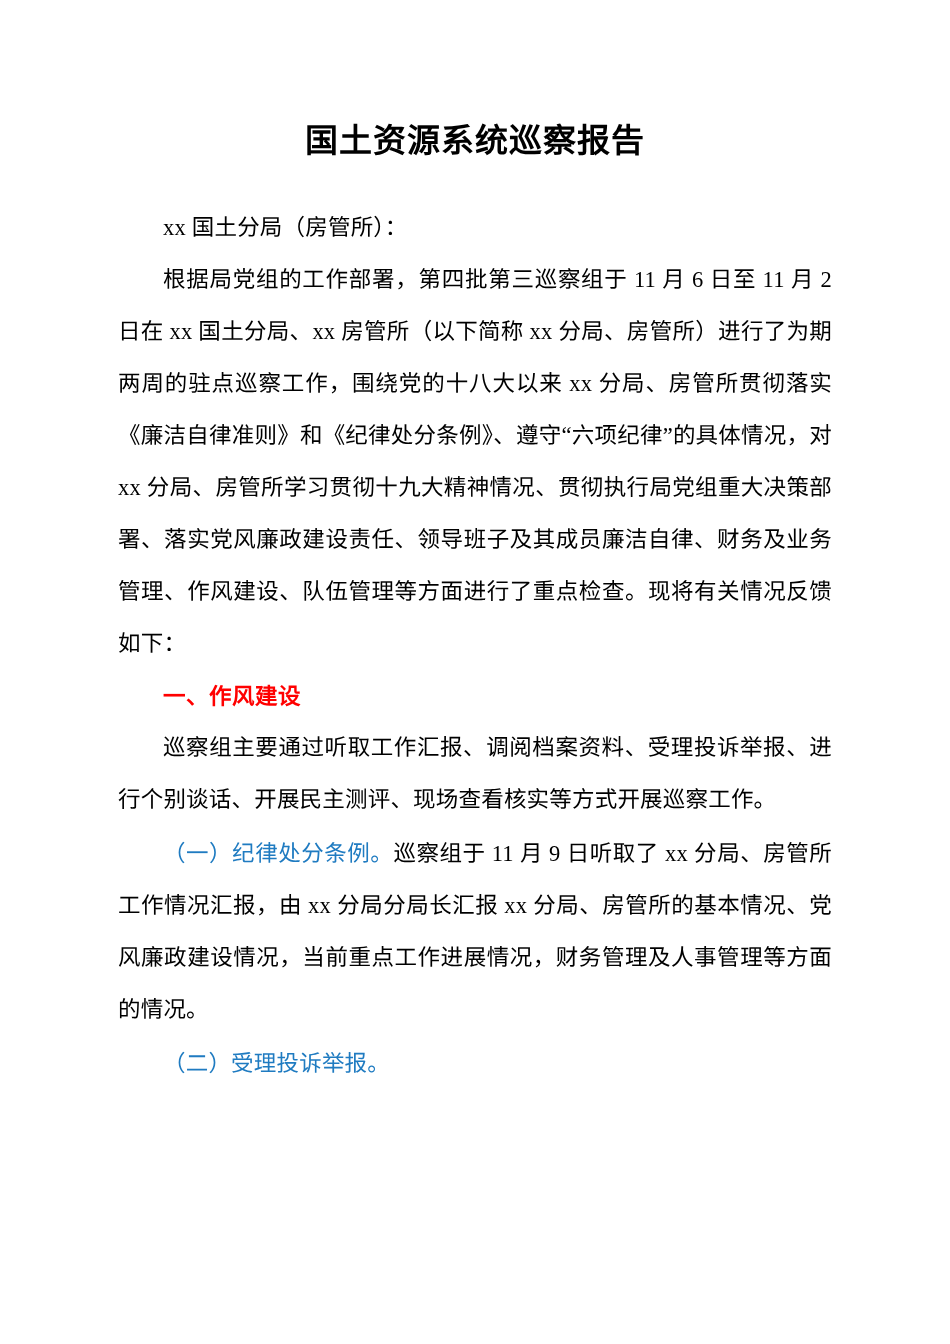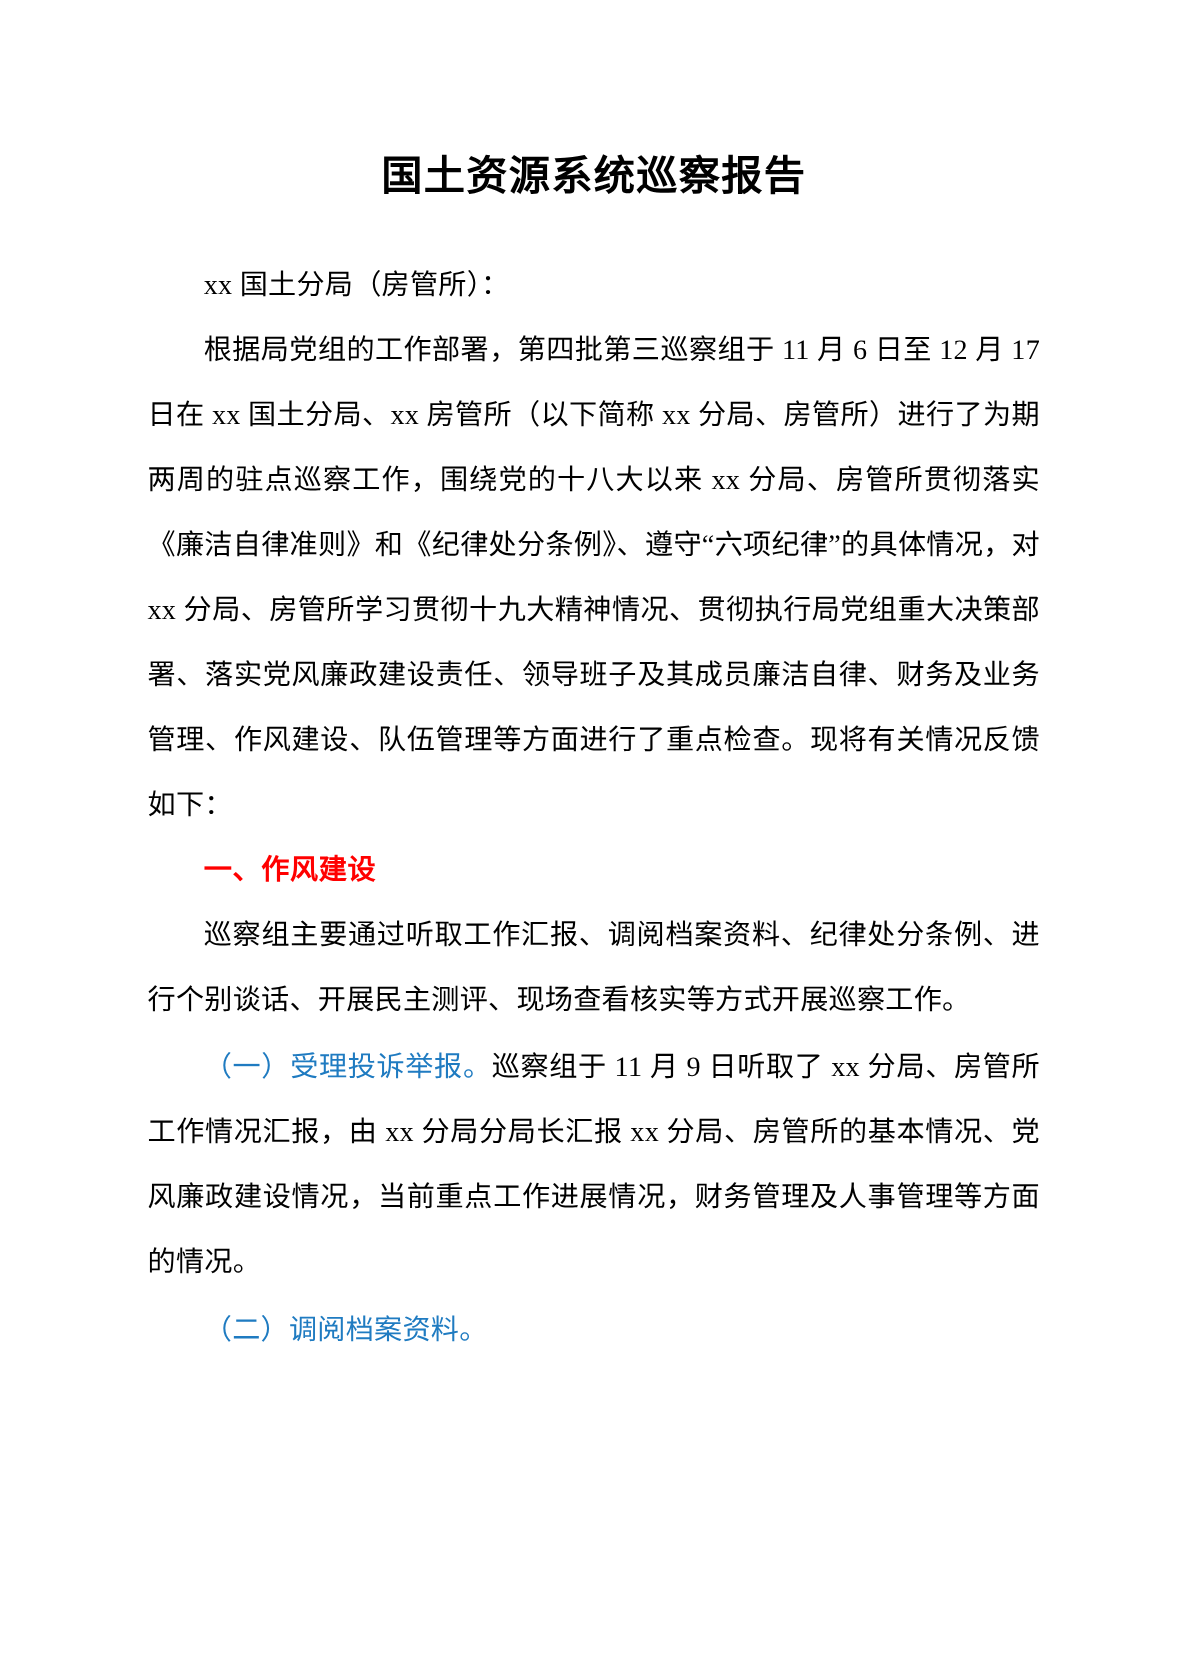--- a/index.html
+++ b/index.html
@@ -63,27 +63,27 @@
 </style>
 </head>
 <body>
 
 <div class="page">
 
   <h1 class="doc-title">国土资源系统巡察报告</h1>
 
   <p class="para salutation">xx 国土分局（房管所）：</p>
 
-  <p class="para">根据局党组的工作部署，第四批第三巡察组于 11 月 6 日至 12 月 17 日在 xx 国土分局、xx 房管所（以下简称 xx 分局、房管所）进行了为期两周的驻点巡察工作，围绕党的十八大以来 xx 分局、房管所贯彻落实《廉洁自律准则》和《纪律处分条例》、遵守“六项纪律”的具体情况，对 xx 分局、房管所学习贯彻十九大精神情况、贯彻执行局党组重大决策部署、落实党风廉政建设责任、领导班子及其成员廉洁自律、财务及业务管理、作风建设、队伍管理等方面进行了重点检查。现将有关情况反馈如下：</p>
+  <p class="para">根据局党组的工作部署，第四批第三巡察组于 11 月 6 日至 11 月 2 日在 xx 国土分局、xx 房管所（以下简称 xx 分局、房管所）进行了为期两周的驻点巡察工作，围绕党的十八大以来 xx 分局、房管所贯彻落实《廉洁自律准则》和《纪律处分条例》、遵守“六项纪律”的具体情况，对 xx 分局、房管所学习贯彻十九大精神情况、贯彻执行局党组重大决策部署、落实党风廉政建设责任、领导班子及其成员廉洁自律、财务及业务管理、作风建设、队伍管理等方面进行了重点检查。现将有关情况反馈如下：</p>
 
   <p class="heading-red">一、作风建设</p>
 
-  <p class="para">巡察组主要通过听取工作汇报、调阅档案资料、纪律处分条例、进行个别谈话、开展民主测评、现场查看核实等方式开展巡察工作。</p>
+  <p class="para">巡察组主要通过听取工作汇报、调阅档案资料、受理投诉举报、进行个别谈话、开展民主测评、现场查看核实等方式开展巡察工作。</p>
 
   <div class="spacer-sm"></div>
 
-  <p class="para"><span class="subhead-blue">（一）受理投诉举报。</span><span>巡察组于 11 月 9 日听取了 xx 分局、房管所工作情况汇报，由 xx 分局分局长汇报 xx 分局、房管所的基本情况、党风廉政建设情况，当前重点工作进展情况，财务管理及人事管理等方面的情况。</span></p>
+  <p class="para"><span class="subhead-blue">（一）纪律处分条例。</span><span>巡察组于 11 月 9 日听取了 xx 分局、房管所工作情况汇报，由 xx 分局分局长汇报 xx 分局、房管所的基本情况、党风廉政建设情况，当前重点工作进展情况，财务管理及人事管理等方面的情况。</span></p>
 
   <div class="spacer-sm"></div>
 
-  <p class="para"><span class="subhead-blue">（二）调阅档案资料。</span><span></span></p>
+  <p class="para"><span class="subhead-blue">（二）受理投诉举报。</span><span></span></p>
 
 </div>
 
 </body></html>

